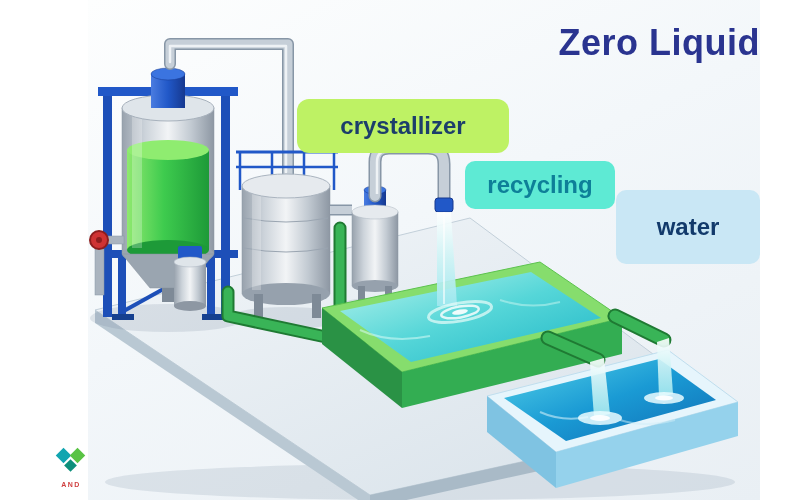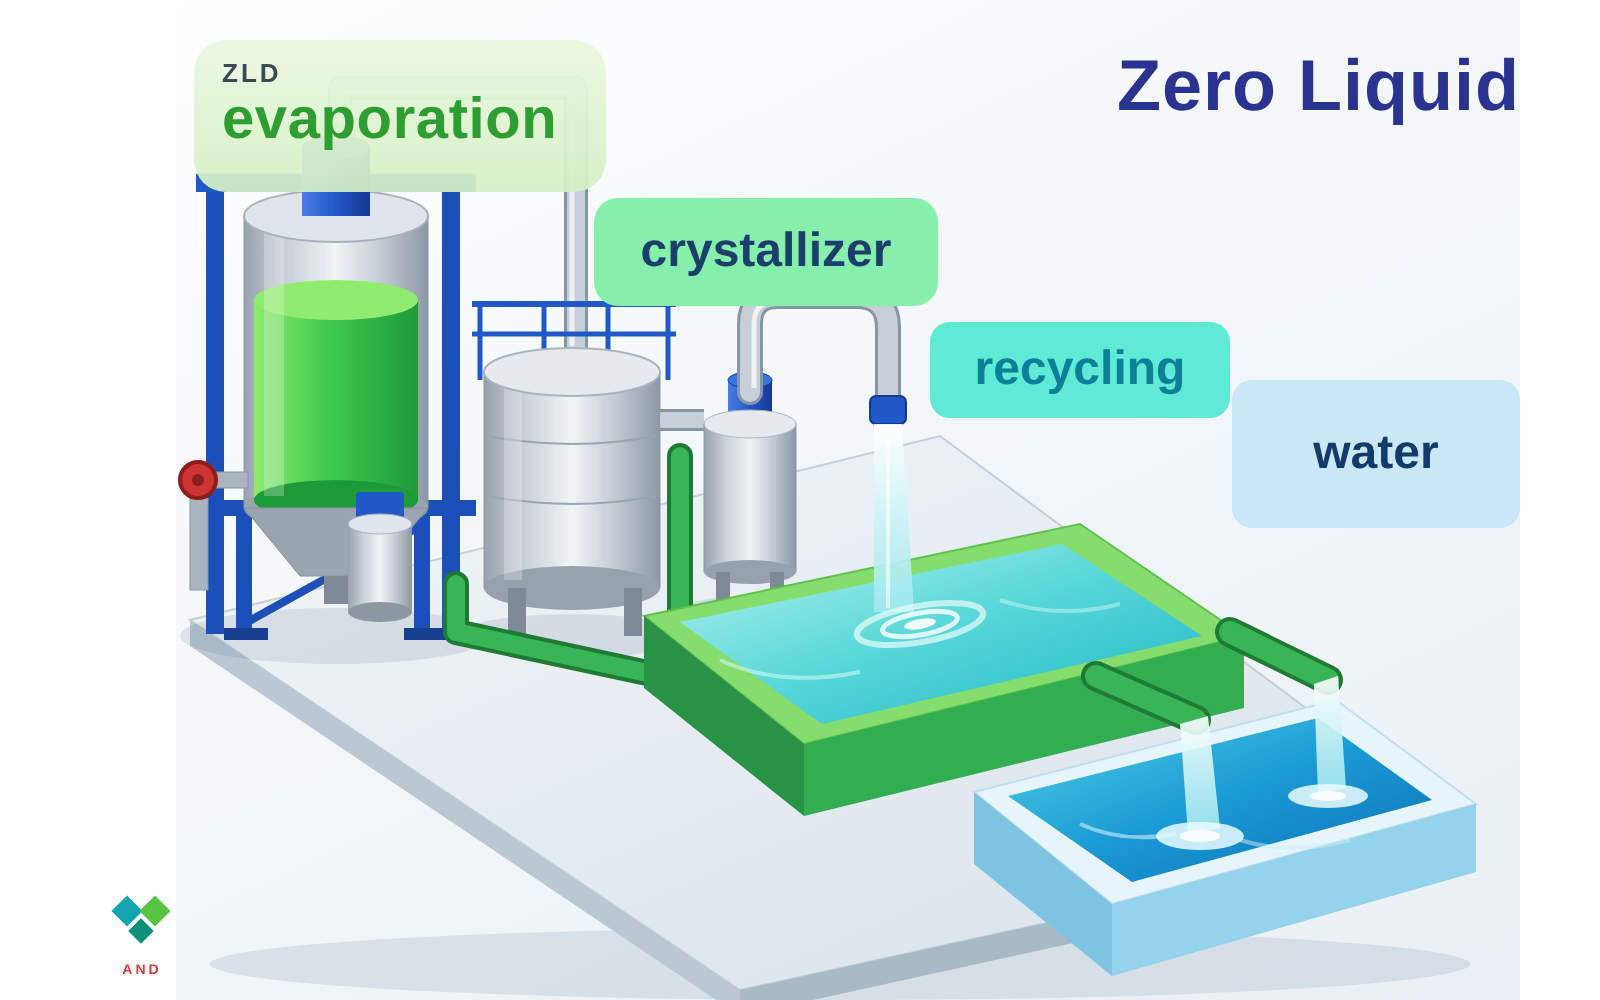--- a/index.html
+++ b/index.html
@@ -19,21 +19,21 @@
   }
   .badge{position:absolute;box-sizing:border-box;}
   .badge-evap{
     left:97px;top:20px;width:206px;height:76px;border-radius:16px;
     background:linear-gradient(180deg,rgba(235,248,225,.96),rgba(213,240,196,.92));
     padding:9px 0 0 14px;
   }
   .tag{display:block;font-size:13px;font-weight:bold;color:#3a4a55;letter-spacing:1.5px;}
   .evap-text{display:block;font-size:29px;font-weight:bold;color:#2f9e32;letter-spacing:.3px;margin-top:0;}
   .badge-cryst{
-    left:297px;top:99px;width:172px;height:54px;border-radius:12px;background:#86efac;
+    left:297px;top:99px;width:212px;height:54px;border-radius:12px;background:#bef264;
     display:flex;align-items:center;justify-content:center;
   }
   .cryst-text{font-size:24px;font-weight:bold;color:#1c3e6b;}
   .badge-recycling{
     left:465px;top:161px;width:150px;height:48px;border-radius:10px;background:#5eead4;
     display:flex;align-items:center;justify-content:center;
   }
   .recycling-text{font-size:24px;font-weight:bold;color:#0e7f98;}
   .badge-recovery{
     left:616px;top:190px;width:144px;height:74px;border-radius:10px;background:#c9e7f5;
@@ -230,24 +230,20 @@
       <rect x="72" y="450" width="11" height="11" transform="rotate(45 77.5 455.5)" fill="#59c344"></rect>
       <rect x="66" y="461" width="9" height="9" transform="rotate(45 70.5 465.5)" fill="#0d8f7b"></rect>
       <text x="71" y="487" font-size="7" fill="#d04040" text-anchor="middle" letter-spacing="1.5" font-family="Liberation Sans, sans-serif" font-weight="bold">AND</text>
     </g>
   </svg>
 
   <div class="title">
     <span>Zero Liquid</span><br>
   </div>
 
-  <div class="badge badge-evap">
-    <span class="tag">ZLD</span>
-    <span class="evap-text">evaporation</span>
-  </div>
 
   <div class="badge badge-cryst">
     <span class="cryst-text">crystallizer</span>
   </div>
 
   <div class="badge badge-recycling">
     <span class="recycling-text">recycling</span>
   </div>
 
   <div class="badge badge-recovery">

